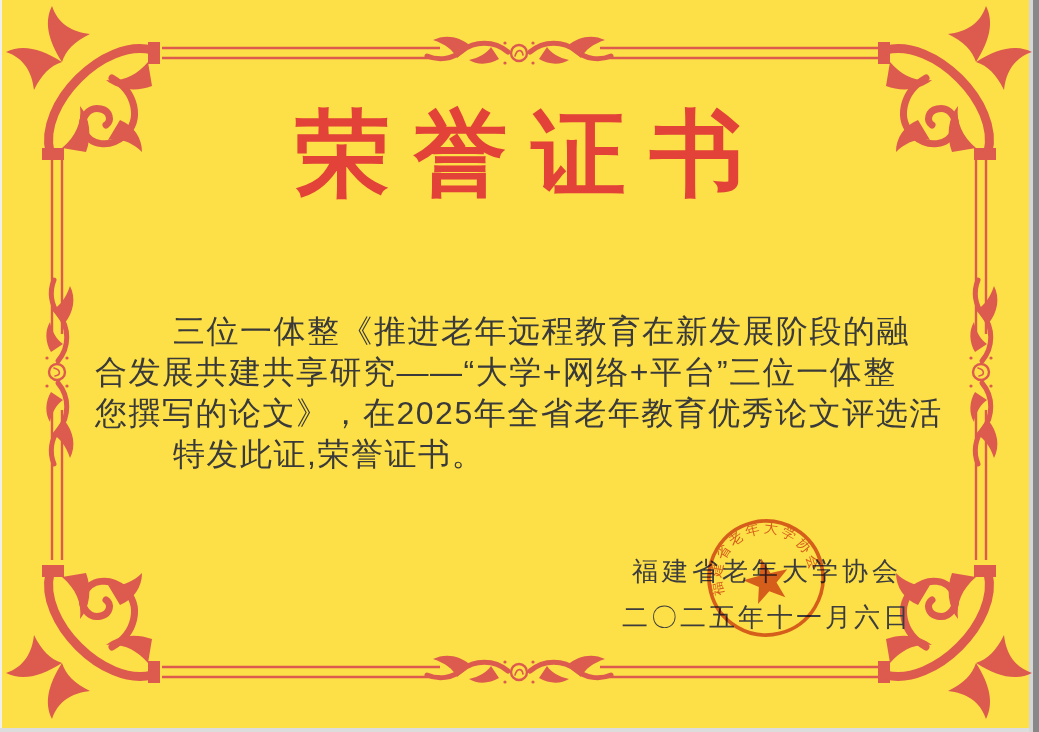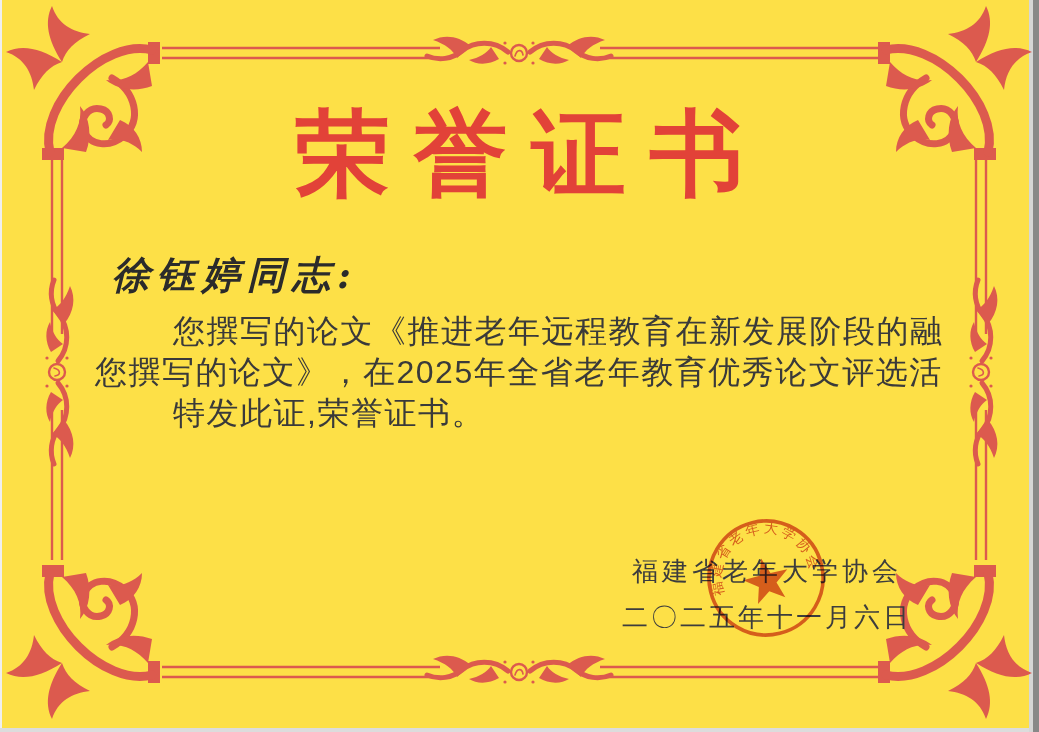--- a/index.html
+++ b/index.html
@@ -116,24 +116,24 @@
     <use href="#corner" transform="translate(1038,725) scale(-1,-1)"></use>
 
     <use href="#mid" transform="translate(519,53)"></use>
     <use href="#mid" transform="translate(519,672)"></use>
     <use href="#mid" transform="translate(57,372) rotate(90)"></use>
     <use href="#mid" transform="translate(981,372) rotate(90)"></use>
   </svg>
 
   <div class="title">荣誉证书</div>
 
-  <div class="recipient">徐钰婷同志:</div>
 
   <div class="body-text">
-    <div class="indent">您撰写的论文《推进老年远程教育在新发展阶段的融</div>
+    <div class="indent">三位一体整《推进老年远程教育在新发展阶段的融</div>
+    <div>合发展共建共享研究——“大学+网络+平台”三位一体整</div>
     <div>您撰写的论文》，在2025年全省老年教育优秀论文评选活</div>
     <div class="indent">特发此证,荣誉证书。</div>
   </div>
 
   <div class="issuer-block">
     <div class="issuer">福建省老年大学协会</div>
     <div class="issue-date">二〇二五年十一月六日</div>
   </div>
 
   <svg class="seal-svg" viewBox="-80 -80 160 160" xmlns="http://www.w3.org/2000/svg">

